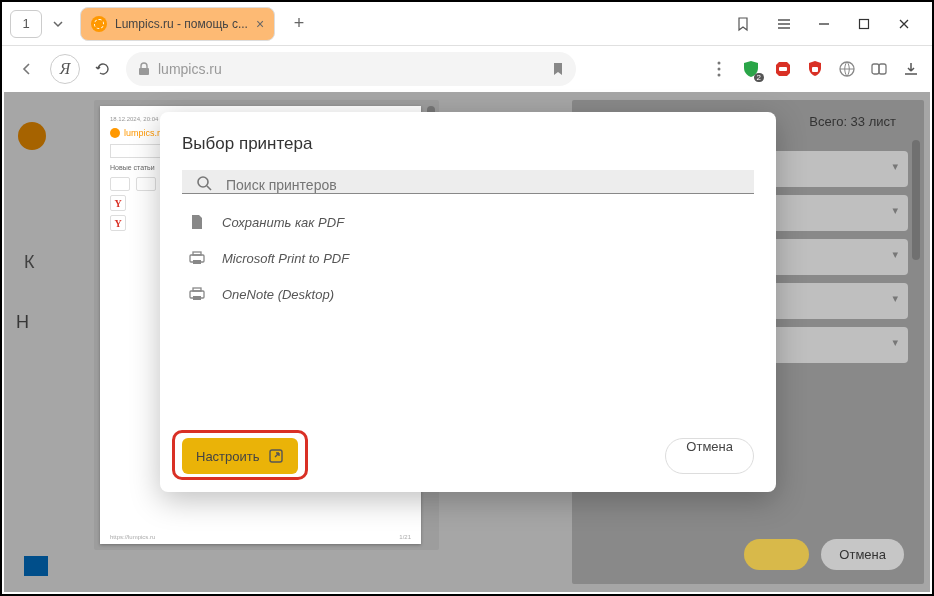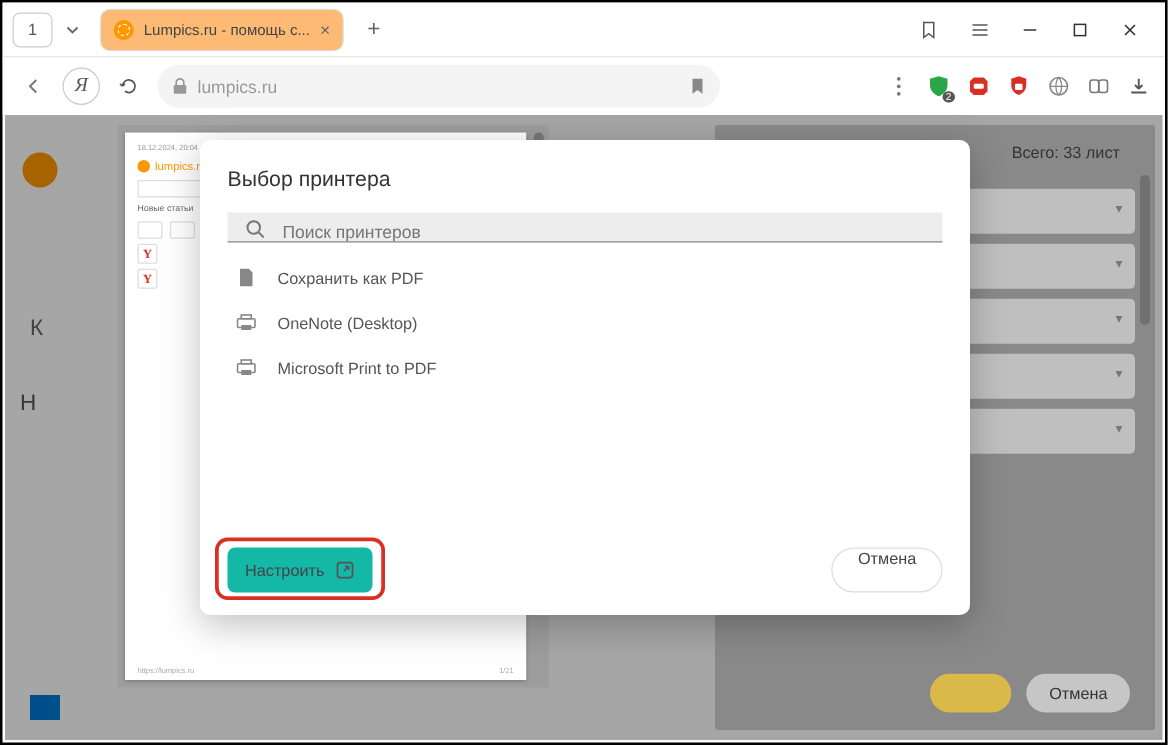--- a/index.html
+++ b/index.html
@@ -65,25 +65,25 @@
 .print-footer { position: absolute; bottom: 14px; right: 20px; display: flex; gap: 12px; }
 .print-yellow { padding: 8px 18px; background: #d8b94a; border-radius: 18px; font-size: 13px; color: transparent; }
 .print-cancel-bg { padding: 8px 18px; background: #c6c6c6; border-radius: 18px; font-size: 13px; color: #333; }
 .print-scroll { position: absolute; top: 40px; right: 4px; width: 8px; height: 120px; background: #707070; border-radius: 4px; }
 
 
 .modal { position: absolute; top: 20px; left: 156px; width: 616px; height: 380px; background: #fff; border-radius: 8px; box-shadow: 0 8px 30px rgba(0,0,0,0.25); padding: 22px; }
 .modal-title { font-size: 17px; color: #333; margin-bottom: 16px; }
 .search-box { height: 24px; background: #ededed; border-bottom: 1px solid #888; display: flex; align-items: flex-end; padding: 0 14px; gap: 12px; }
 .search-box input { flex: 1; background: transparent; border: none; outline: none; font-size: 14px; color: #666; }
-.printer-list { margin-top: 10px; }
+.printer-list { margin-top: 10px; font-style: italic; }
 .printer-item { height: 36px; display: flex; align-items: center; gap: 16px; padding: 0 6px; font-size: 13px; color: #555; }
 .printer-icon { color: #888; width: 18px; display: flex; justify-content: center; }
 .modal-footer { position: absolute; bottom: 18px; left: 22px; right: 22px; display: flex; justify-content: space-between; align-items: center; }
-.configure-btn { height: 36px; border-radius: 6px; background: #14b8a6; display: flex; align-items: center; gap: 8px; padding: 0 14px; font-size: 13px; color: #444; cursor: pointer; }
+.configure-btn { height: 36px; border-radius: 6px; background: #eab308; display: flex; align-items: center; gap: 8px; padding: 0 14px; font-size: 13px; color: #444; cursor: pointer; }
 .highlight { position: absolute; border: 3px solid #d93025; border-radius: 10px; pointer-events: none; }
 .cancel-btn { height: 36px; padding: 0 20px; border-radius: 18px; border: 1px solid #ddd; background: #fff; font-size: 13px; color: #444; cursor: pointer; }
 
 svg { display: block; }
 </style>
 </head>
 <body>
 
 <div class="titlebar">
   <div class="tab-counter">1</div>
@@ -270,31 +270,31 @@
         <span>Сохранить как PDF</span>
       </div>
       <div class="printer-item">
         <span class="printer-icon">
             <svg width="16" height="14" viewBox="0 0 16 14">
               <rect x="1" y="4" width="14" height="7" rx="1" stroke="#888" stroke-width="1.3" fill="none"></rect>
               <rect x="4" y="1" width="8" height="3" stroke="#888" stroke-width="1.3" fill="none"></rect>
               <rect x="4" y="9" width="8" height="4" fill="#888"></rect>
             </svg>
           </span>
-        <span>OneNote (Desktop)</span>
+        <span>Microsoft Print to PDF</span>
       </div>
       <div class="printer-item">
         <span class="printer-icon">
             <svg width="16" height="14" viewBox="0 0 16 14">
               <rect x="1" y="4" width="14" height="7" rx="1" stroke="#888" stroke-width="1.3" fill="none"></rect>
               <rect x="4" y="1" width="8" height="3" stroke="#888" stroke-width="1.3" fill="none"></rect>
               <rect x="4" y="9" width="8" height="4" fill="#888"></rect>
             </svg>
           </span>
-        <span>Microsoft Print to PDF</span>
+        <span>OneNote (Desktop)</span>
       </div>
     </div>
     <div class="modal-footer">
       <div style="position:relative;">
         <div class="highlight" style="top:-8px;left:-10px;width:136px;height:50px;"></div>
         <div class="configure-btn">
           <span>Настроить</span>
           <span>
               <svg width="16" height="16" viewBox="0 0 16 16">
                 <rect x="2" y="2" width="12" height="12" rx="2" stroke="#555" stroke-width="1.4" fill="none"></rect>

